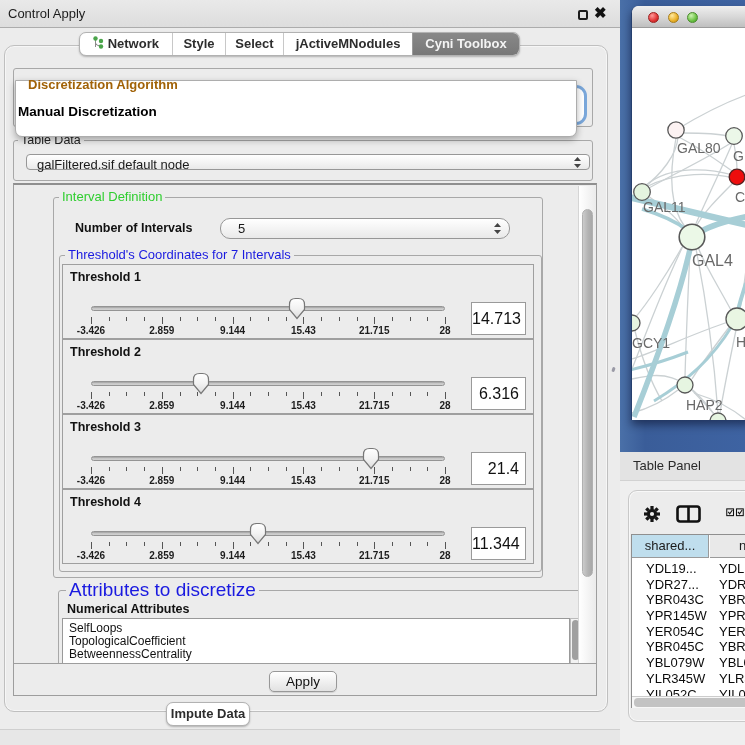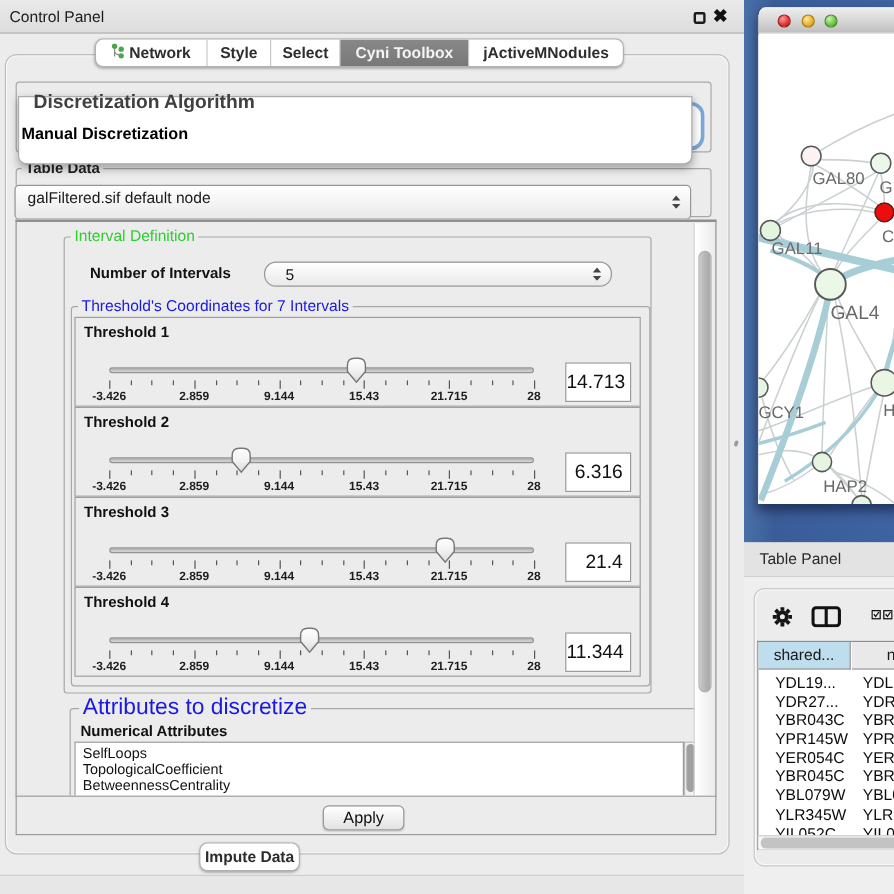--- a/index.html
+++ b/index.html
@@ -52,21 +52,21 @@
  font-size:12px;color:#111;line-height:13px;padding:3px 0 0 6px}
 #attsb{position:absolute;left:556px;top:433px;width:11px;height:46px;background:#f2f2f2;border:1px solid #bbb}
 #attsb .th{position:absolute;left:1px;top:1px;width:7px;height:40px;background:#a0a0a0;border-radius:4px}
 
 #apply{position:absolute;left:269px;top:671px;width:68px;height:21px;border:1px solid #989898;border-radius:5px;
  background:linear-gradient(#ffffff,#e2e2e2);font-size:13.5px;color:#111;text-align:center;line-height:19px;box-shadow:0 1px 1px rgba(0,0,0,0.12)}
 
 #popup{position:absolute;left:15px;top:80px;width:562px;height:57px;background:#fff;
  border:1px solid #adadad;border-radius:0 0 7px 7px;box-shadow:0 3px 7px rgba(0,0,0,0.3);z-index:40}
 #popup .hint{position:absolute;left:181px;top:8px;font-size:13px;font-weight:bold;color:#b3b3b3}
-#popup .ghost{position:absolute;left:12px;top:-4px;font-size:16px;font-weight:bold;color:#404040}
+#popup .ghost{position:absolute;left:12px;top:-4px;font-size:13px;font-weight:bold;color:#a16207}
 #popup .it1{position:absolute;left:2px;top:23px;font-size:13.5px;font-weight:bold;color:#000}
 #popup .it2{position:absolute;left:2px;top:40px;font-size:13.5px;color:#000}
 
 #focombo{position:absolute;left:545px;top:85px;width:42px;height:40px;border:3.5px solid #7aa7da;border-radius:11px;background:#fff;z-index:35}
 
 #rblue{position:absolute;left:620px;top:0;width:125px;height:452px;background:linear-gradient(to right,#4a70a8,#3a5d99 20%,#3e63a2)}
 #macwin{position:absolute;left:631px;top:6px;width:120px;height:414px;border-radius:7px 0 0 0;
  box-shadow:0 5px 9px rgba(0,0,20,0.45);background:#fff;border-left:1px solid #26406e}
 #mactb{position:absolute;left:0;top:0;width:120px;height:22px;border-radius:7px 0 0 0;
  background:linear-gradient(#efefef,#d6d6d6 55%,#bfbfbf);border-bottom:1px solid #9b9b9b}
@@ -89,45 +89,45 @@
 <linearGradient id="thg" x1="0" y1="0" x2="0" y2="1">
 <stop offset="0" stop-color="#ffffff"></stop>
         <stop offset="0.5" stop-color="#f2f2f2"></stop>
         <stop offset="1" stop-color="#dcdcdc"></stop>
 </linearGradient>
     </defs>
   </svg>
 
 <div id="lwin">
  <div id="mainpanel"></div>
- <div id="ltitle">Control Panel</div>
+ <div id="ltitle">Control Apply</div>
  <div id="icoFloat"></div>
     <div id="icoClose">✖</div>
  <div id="toptabs" class="tabbar">
   <div class="tb" style="width:92px"><svg width="11" height="14" viewBox="0 0 11 14" style="vertical-align:-2px">
           <g stroke="#8a8a8a" stroke-width="1" fill="none">
             <path d="M2.5,3 L2.5,11"></path>
             <path d="M2.5,7 Q2.5,9.5 7.5,10"></path>
           </g>
           <circle cx="2.5" cy="2.5" r="2.2" fill="#4aa44a"></circle>
           <circle cx="8" cy="5" r="2.2" fill="#4aa44a"></circle>
           <circle cx="8" cy="10.5" r="2.2" fill="#4aa44a"></circle>
         </svg> Network</div>
   <div class="tb" style="width:53px">Style</div>
   <div class="tb" style="width:58px">Select</div>
+  <div class="tb" style="width:129px">jActiveMNodules</div>
   <div class="tb sel" style="width:107px">Cyni Toolbox</div>
-  <div class="tb" style="width:129px">jActiveMNodules</div>
  </div>
 
  <div class="group" style="left:13px;top:68px;width:580px;height:59px"></div>
  <div id="focombo"></div>
 
  <div class="group" style="left:13px;top:140px;width:580px;height:41px"></div>
- <div class="glab" style="left:18px;top:133px;font-size:12.5px;font-weight:bold;color:#222">Table Data</div>
- <div class="combo" style="left:12px;top:154px;width:564px;height:29px;line-height:19px;padding-left:10px">galFiltered.sif default node
+ <div class="glab" style="left:18px;top:133px;font-size:12.5px;font-weight:normal;color:#222">Table Data</div>
+ <div class="combo" style="left:26px;top:154px;width:564px;height:16px;line-height:19px;padding-left:10px">galFiltered.sif default node
    <svg class="arx" width="9" height="11" viewBox="0 0 9 11">
         <path d="M4.5,0 L8,4 L1,4 Z" fill="#444"></path>
         <path d="M4.5,11 L8,7 L1,7 Z" fill="#444"></path>
       </svg></div>
  <div id="cont"></div>
  <div id="spane">
 
    <div class="group" style="left:39px;top:12px;width:490px;height:381px;background:#ececec"></div>
    <div class="glab" style="left:45px;top:5px;font-size:13px;color:#2fce2f">Interval Definition</div>
    <div style="position:absolute;left:61px;top:36px;font-size:12.5px;font-weight:bold;color:#111">Number of Intervals</div>

